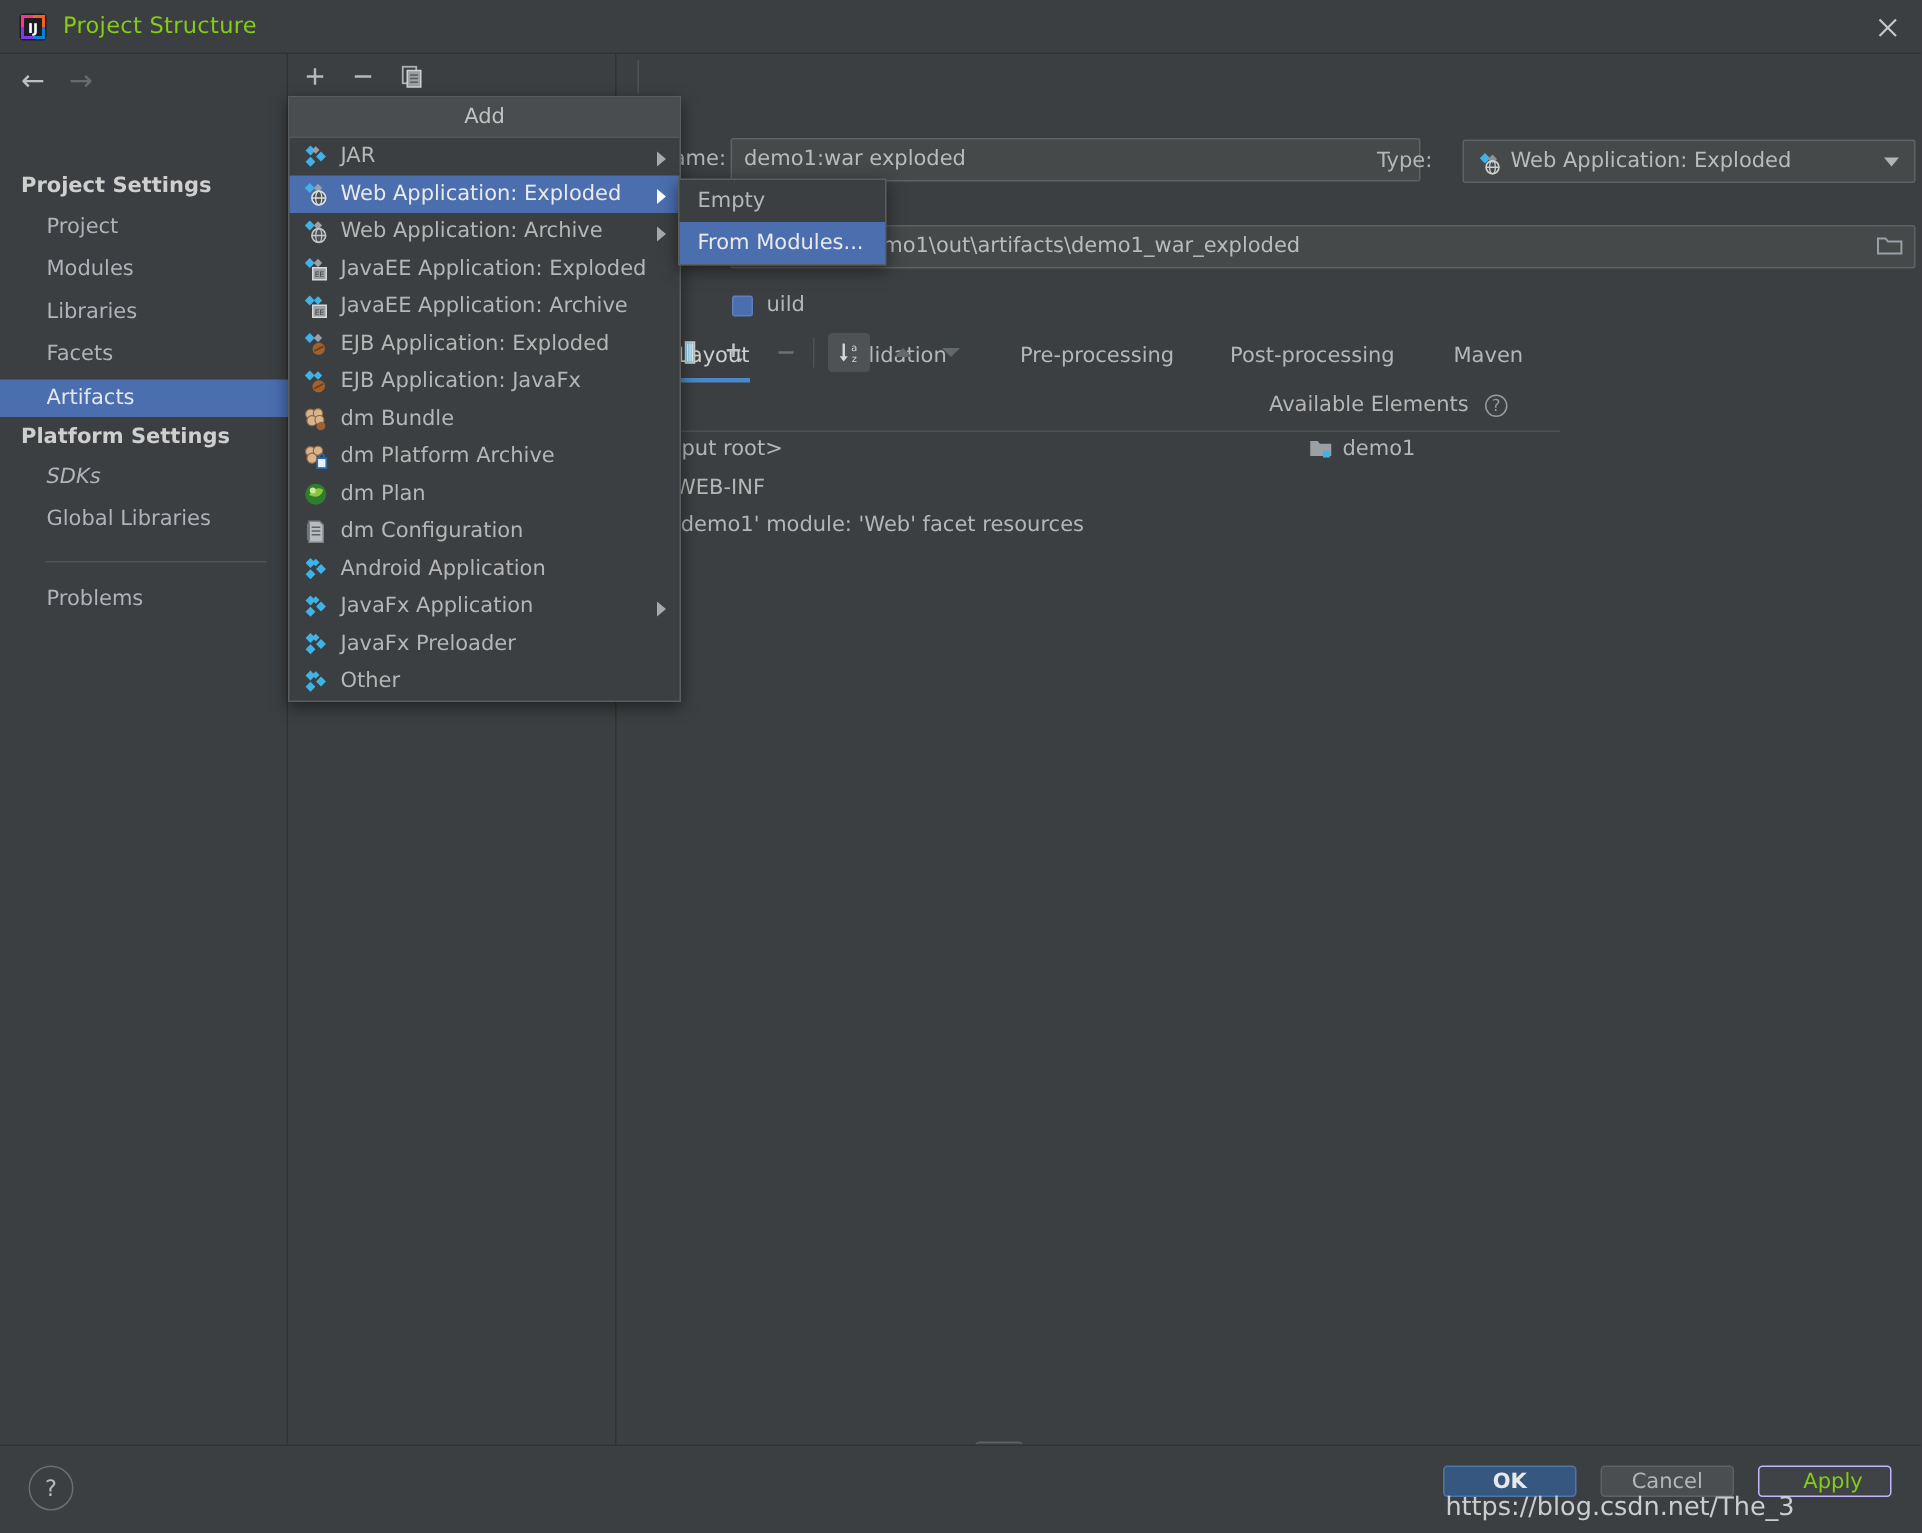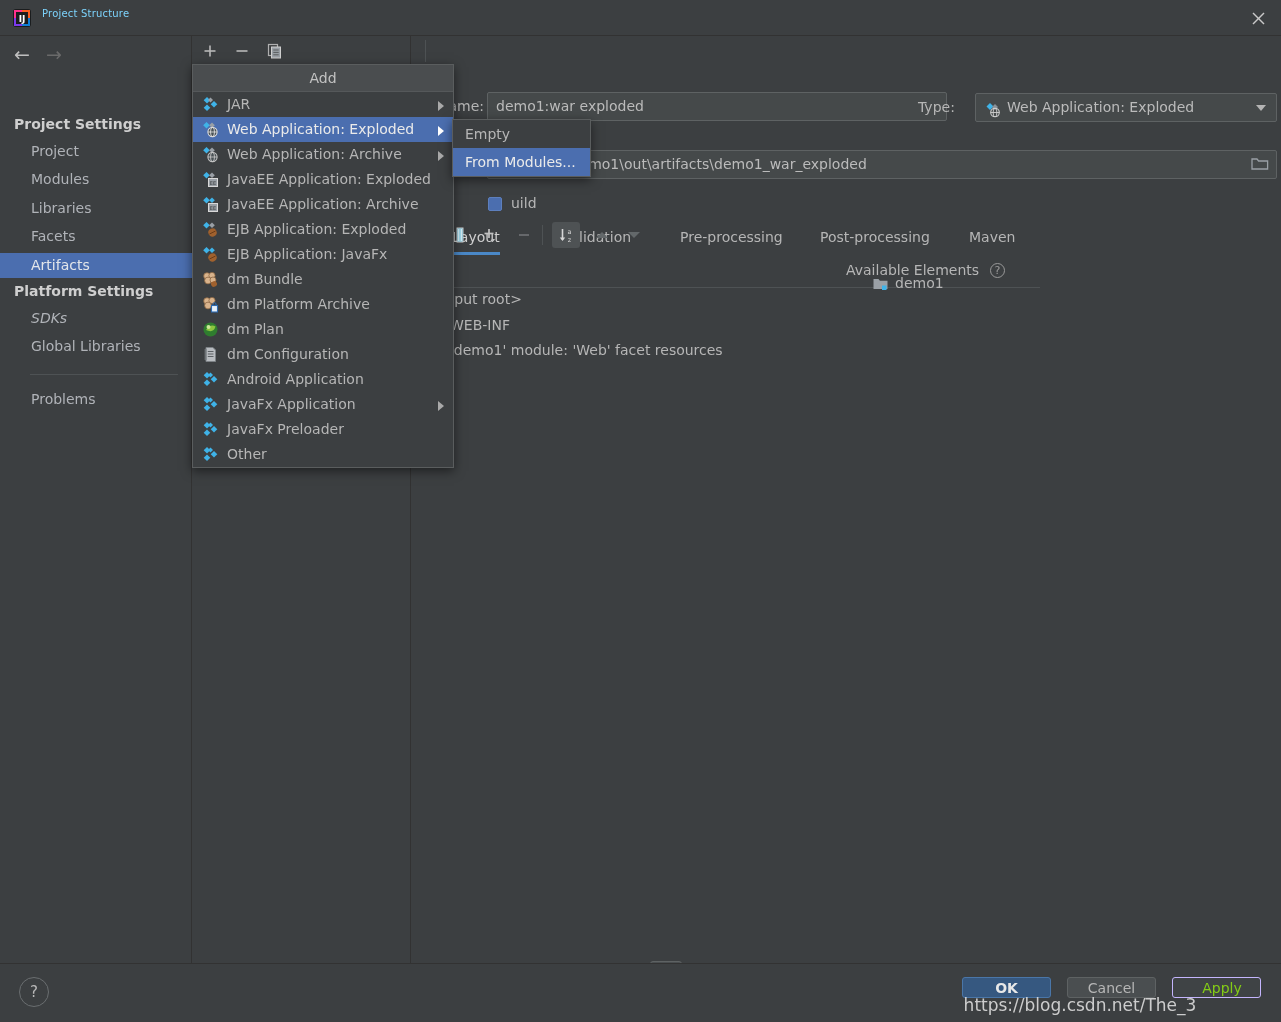--- a/index.html
+++ b/index.html
@@ -19,21 +19,21 @@
   .titlebar {
     position: absolute; left: 0; top: 0; width: 1281px; height: 36px;
     background: #3c3f41;
     border-bottom: 1px solid #323232;
   }
   .title-icon {
     position: absolute; left: 12px; top: 8px; width: 20px; height: 20px;
   }
   .title-text {
     position: absolute; left: 42px; top: 8px;
-    font-size: 10px; color: #7dd3fc; letter-spacing: .2px;
+    font-size: 15px; color: #84cc16; letter-spacing: .2px;
   }
   .close-btn {
     position: absolute; right: 0; top: 0; width: 46px; height: 36px;
     display: flex; align-items: center; justify-content: center;
     color: #c9c9c9; font-size: 17px; cursor: pointer;
   }
 
   
   .sidebar {
     position: absolute; left: 0; top: 36px; width: 192px; height: 927px;
@@ -415,21 +415,21 @@
       </span><span>WEB-INF</span>
     </div>
     <div class="tree-row" style="left:245px; top:306px;">
       <span class="tree-icon">
         <svg width="6" height="14" viewBox="0 0 6 14">
             <circle cx="2" cy="8" r="3" fill="none" stroke="#9aa0a6" stroke-width="1.1"></circle>
           </svg>
       </span><span>'demo1' module: 'Web' facet resources</span>
     </div>
 
-    <div class="tree-row" style="left:680px; top:239px;text-align:right;">
+    <div class="tree-row" style="left:680px; top:255px;text-align:right;">
       <span class="tree-icon">
         <svg width="16" height="14" viewBox="0 0 16 14">
           <path d="M0.5 2 h5 l1.4 1.8 h7.6 v8.2 h-14 z" fill="#9aa0a6"></path>
           <rect x="9" y="8.5" width="4.5" height="4.5" fill="#3fb3e8"></rect>
         </svg>
       </span><span>demo1</span>
     </div>
 
     <div class="checkrow" style="left:223px; top:929px;">
       <span class="chkbox"></span>

